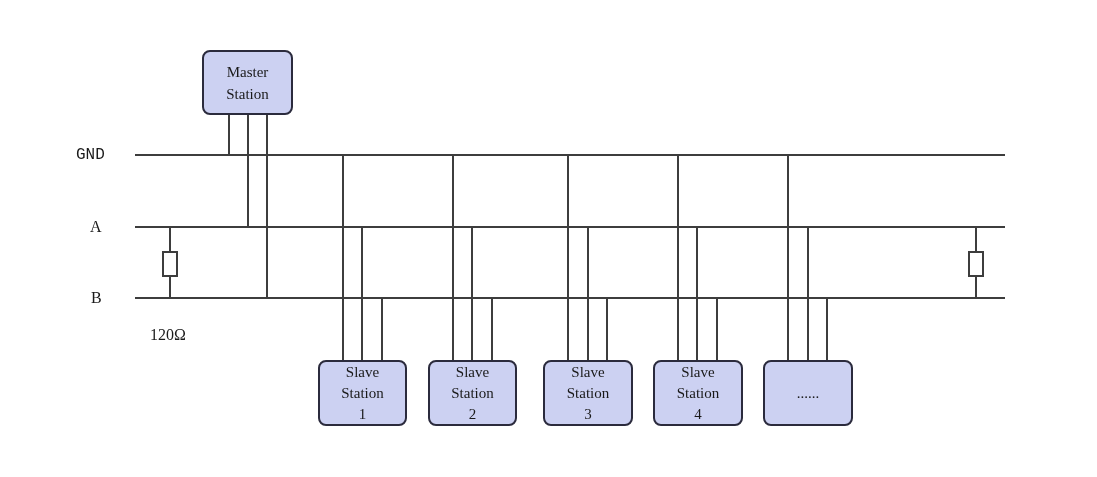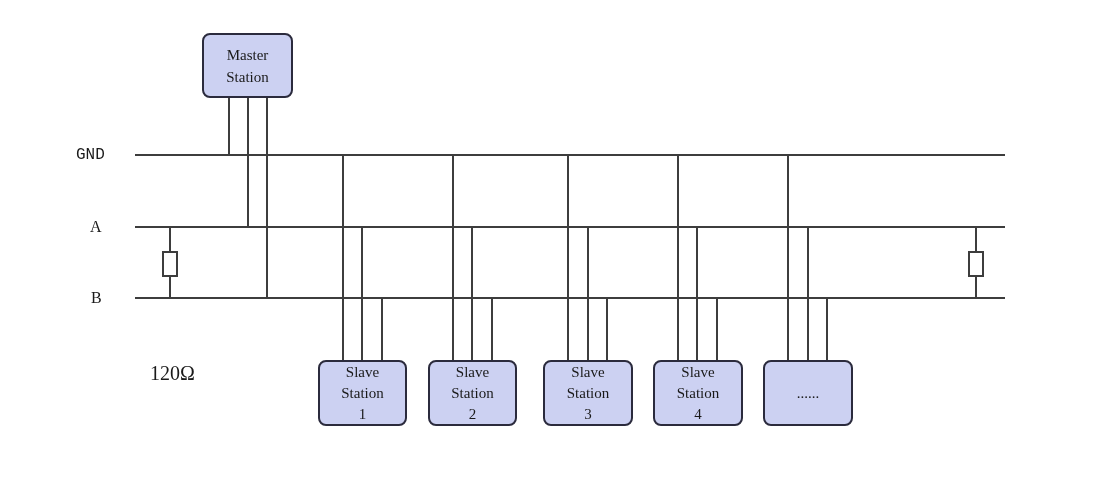--- a/index.html
+++ b/index.html
@@ -32,42 +32,42 @@
   .box-line{
     font-size:15px;line-height:21px;min-height:21px;text-align:center;white-space:nowrap;
   }
   .master .box-line{line-height:22px;min-height:22px;}
   .resistor{
     position:absolute;width:12px;height:22px;
     background:#ffffff;border:2px solid var(--wire,#3d3d3d);
     z-index:2;
   }
   .res-label{
-    position:absolute;font-size:20px;white-space:nowrap;margin-top:36px;
+    position:absolute;font-size:16px;white-space:nowrap;
   }
 </style>
 </head>
 <body>
 
 <div id="canvas">
 
   <div class="hbus" style="left:135px;top:154px;width:870px;"></div>
   <div class="hbus" style="left:135px;top:226px;width:870px;"></div>
   <div class="hbus" style="left:135px;top:297px;width:870px;"></div>
 
   <div class="bus-label" style="left:76px;top:146px;font-family:Liberation Mono, monospace;">GND</div>
   <div class="bus-label" style="left:90px;top:218px;">A</div>
   <div class="bus-label" style="left:91px;top:289px;">B</div>
   <div class="res-label" style="left:150px;top:326px;">120Ω</div>
 
   <div class="vwire" style="left:228px;top:97px;height:59px;"></div>
   <div class="vwire" style="left:247px;top:97px;height:131px;"></div>
   <div class="vwire" style="left:266px;top:97px;height:202px;"></div>
 
-  <div class="box master" style="left:202px;top:33px;width:91px;height:65px;">
+  <div class="box master" style="left:202px;top:50px;width:91px;height:65px;">
     <div class="box-line">Master</div>
     <div class="box-line">Station</div>
   </div>
 
   <div class="vwire" style="left:169px;top:226px;height:73px;"></div>
   <div class="resistor" style="left:162px;top:251px;"></div>
 
   <div class="vwire" style="left:975px;top:226px;height:73px;"></div>
   <div class="resistor" style="left:968px;top:251px;"></div>
 

